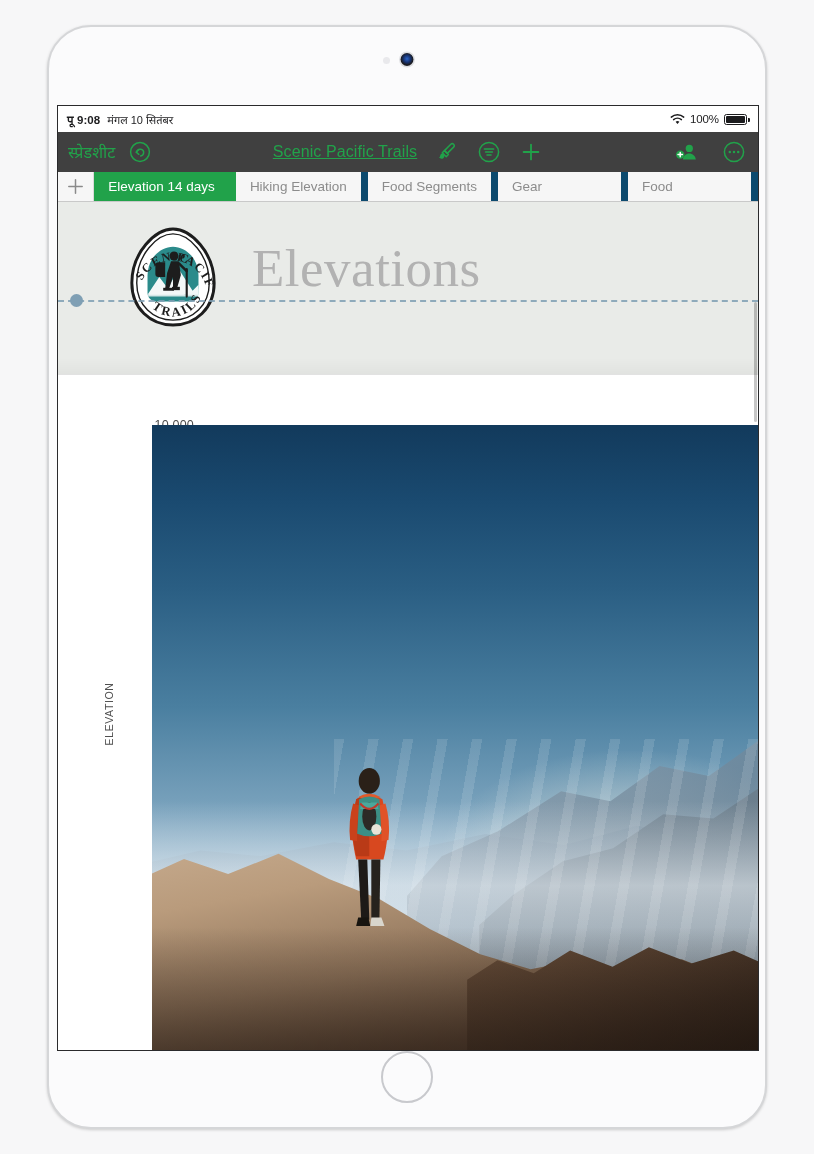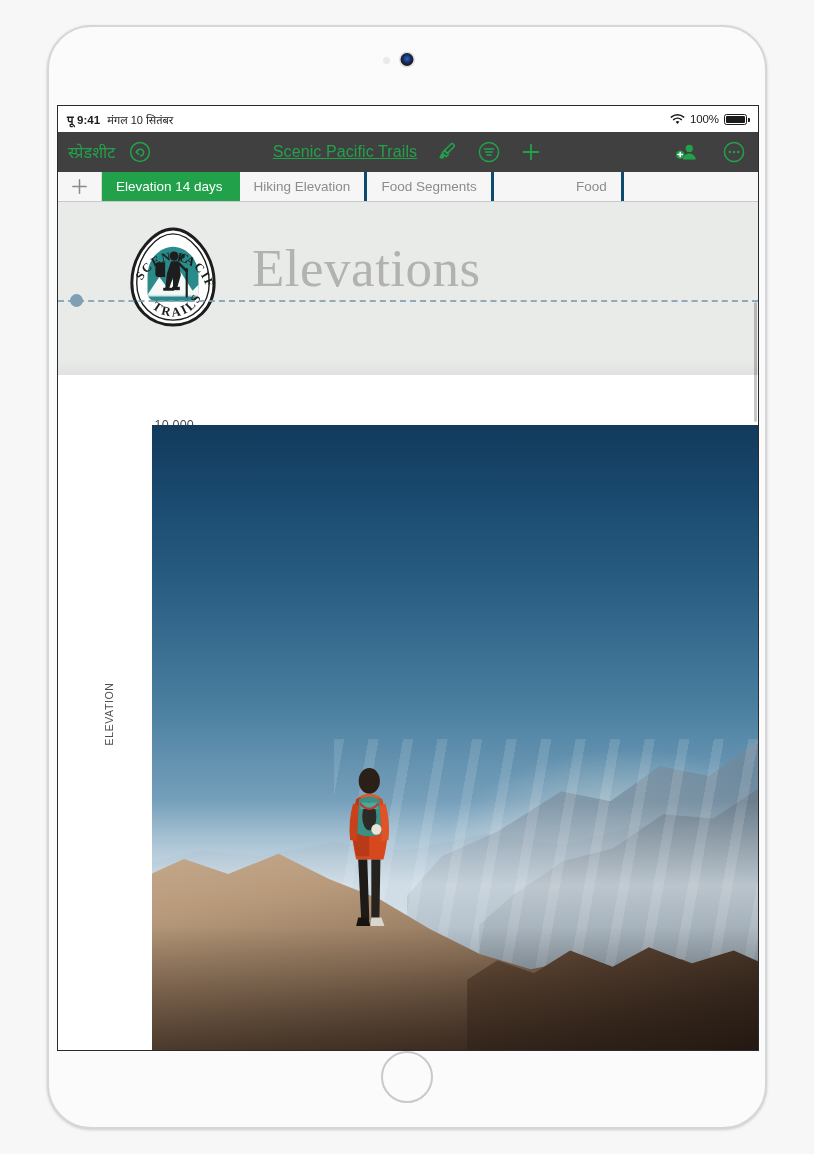--- a/index.html
+++ b/index.html
@@ -101,24 +101,24 @@
     height:30px; background:#f6f6f6;
     display:flex; align-items:stretch;
     border-bottom:1px solid #c9c9c9;
     font-size:13.5px;
   }
   .tab-add {
     width:44px; display:flex; align-items:center; justify-content:center;
     color:#8a8a8a; border-right:1px solid #d9d9d9;
   }
   .tab {
-    display:flex; align-items:center; justify-content:flex-end;
+    display:flex; align-items:center; justify-content:flex-start;
     padding:0 14px;
     color:#8c8c8c;
-    border-right:3px solid #0c4a6e;
+    border-right:7px solid #0c4a6e;
     white-space:nowrap;
     background:#f6f6f6;
   }
   .tab.active { background:#21a24a; color:#ffffff; font-weight:500; border-right-color:#21a24a; }
   .tab.wide { min-width:130px; }
 
   
   #canvas { position:relative; height:calc(946px - 26px - 40px - 30px); background:#ffffff; overflow:hidden; }
 
   
@@ -244,21 +244,21 @@
 
 <div id="device">
 
   <div id="sensor"></div>
   <div id="camera"></div>
 
   <div id="screen">
 
     <div id="statusbar">
       <div class="sb-left">
-        <span class="sb-time">पू 9:41</span>
+        <span class="sb-time">पू 9:08</span>
         <span class="sb-date">मंगल 10 सितंबर</span>
       </div>
       <div class="sb-right">
         <span class="ic">
           <svg width="15" height="11" viewBox="0 0 15 11">
             <path d="M7.5 9.9 L5.6 7.7a2.9 2.9 0 0 1 3.8 0Z" fill="#1c1c1e"></path>
             <path d="M3.6 5.6a6 6 0 0 1 7.8 0" stroke="#1c1c1e" stroke-width="1.5" fill="none" stroke-linecap="round"></path>
             <path d="M1.3 3.1a9.4 9.4 0 0 1 12.4 0" stroke="#1c1c1e" stroke-width="1.5" fill="none" stroke-linecap="round"></path>
           </svg>
         </span>
@@ -330,20 +330,23 @@
         </svg>
       </div>
       <div class="tab active">
         <span>Elevation 14 days</span>
       </div>
       <div class="tab">
         <span>Hiking Elevation</span>
       </div>
       <div class="tab">
         <span>Food Segments</span>
+      </div>
+      <div class="tab wide">
+        <span>Gear</span>
       </div>
       <div class="tab wide">
         <span>Food</span>
       </div>
     </div>
 
     <div id="canvas">
 
       <div id="headerband">
 

